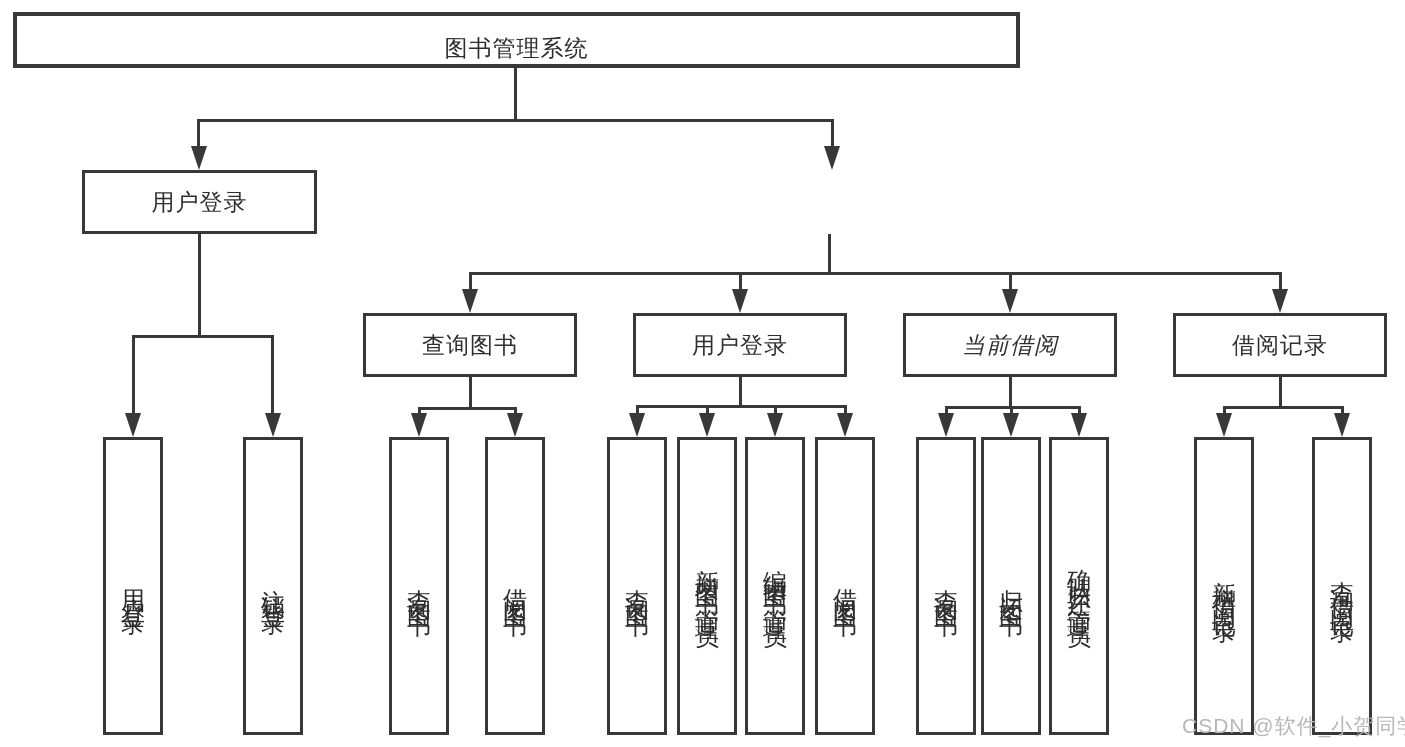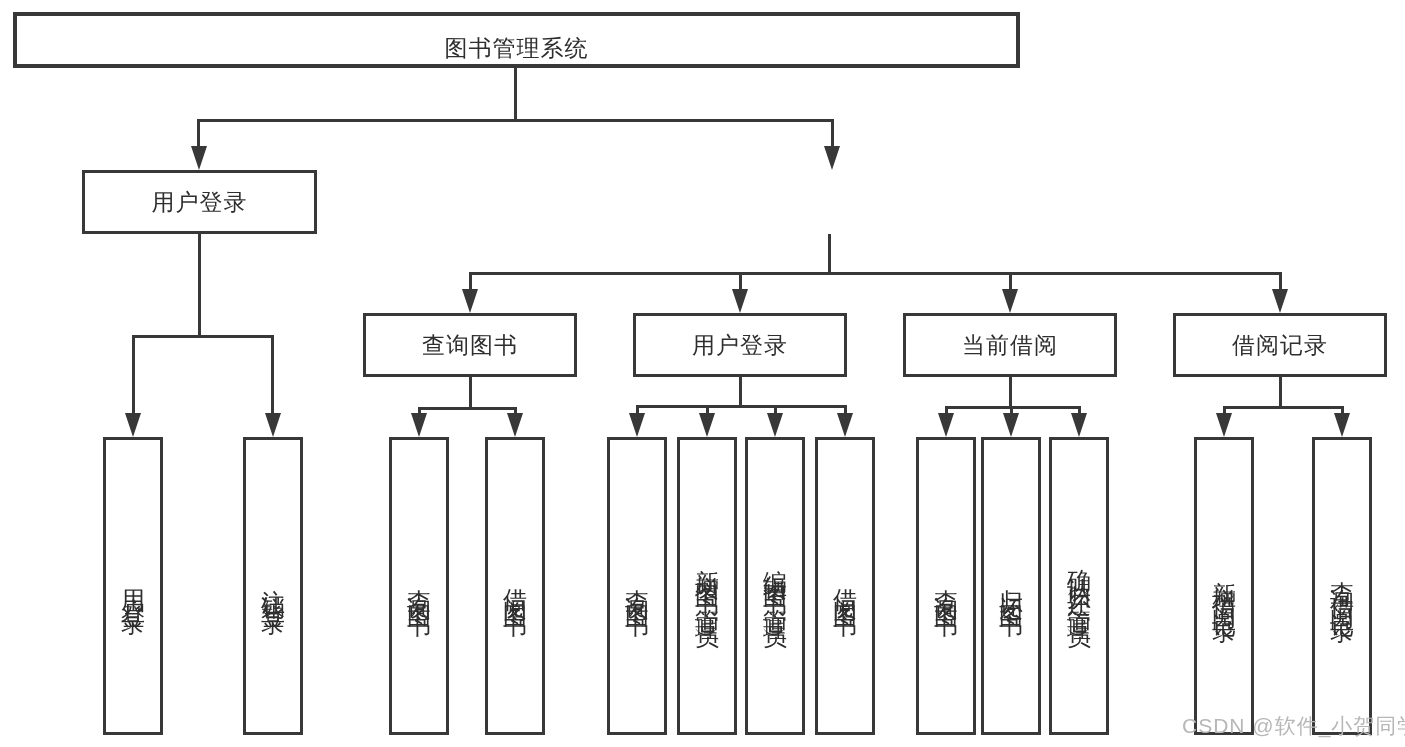--- a/index.html
+++ b/index.html
@@ -70,21 +70,21 @@
   <div class="arrow" style="left:1002px;top:289px;"></div>
   <div class="vl" style="left:1279px;top:272px;height:20px;"></div>
   <div class="arrow" style="left:1272px;top:289px;"></div>
 
   <div class="hbox" style="left:363px;top:313px;width:214px;height:64px;">
     <span>查询图书</span>
   </div>
   <div class="hbox" style="left:633px;top:313px;width:214px;height:64px;">
     <span>用户登录</span>
   </div>
-  <div class="hbox" style="left:903px;top:313px;width:214px;height:64px;">
+  <div class="hbox" style="left:903px;top:313px;width:214px;height:64px;font-style:italic;">
     <span>当前借阅</span>
   </div>
   <div class="hbox" style="left:1173px;top:313px;width:214px;height:64px;">
     <span>借阅记录</span>
   </div>
 
   <div class="vl" style="left:469px;top:377px;height:30px;"></div>
   <div class="hl" style="left:418px;top:407px;width:99px;"></div>
   <div class="vl" style="left:418px;top:407px;height:8px;"></div>
   <div class="arrow" style="left:411px;top:413px;"></div>

